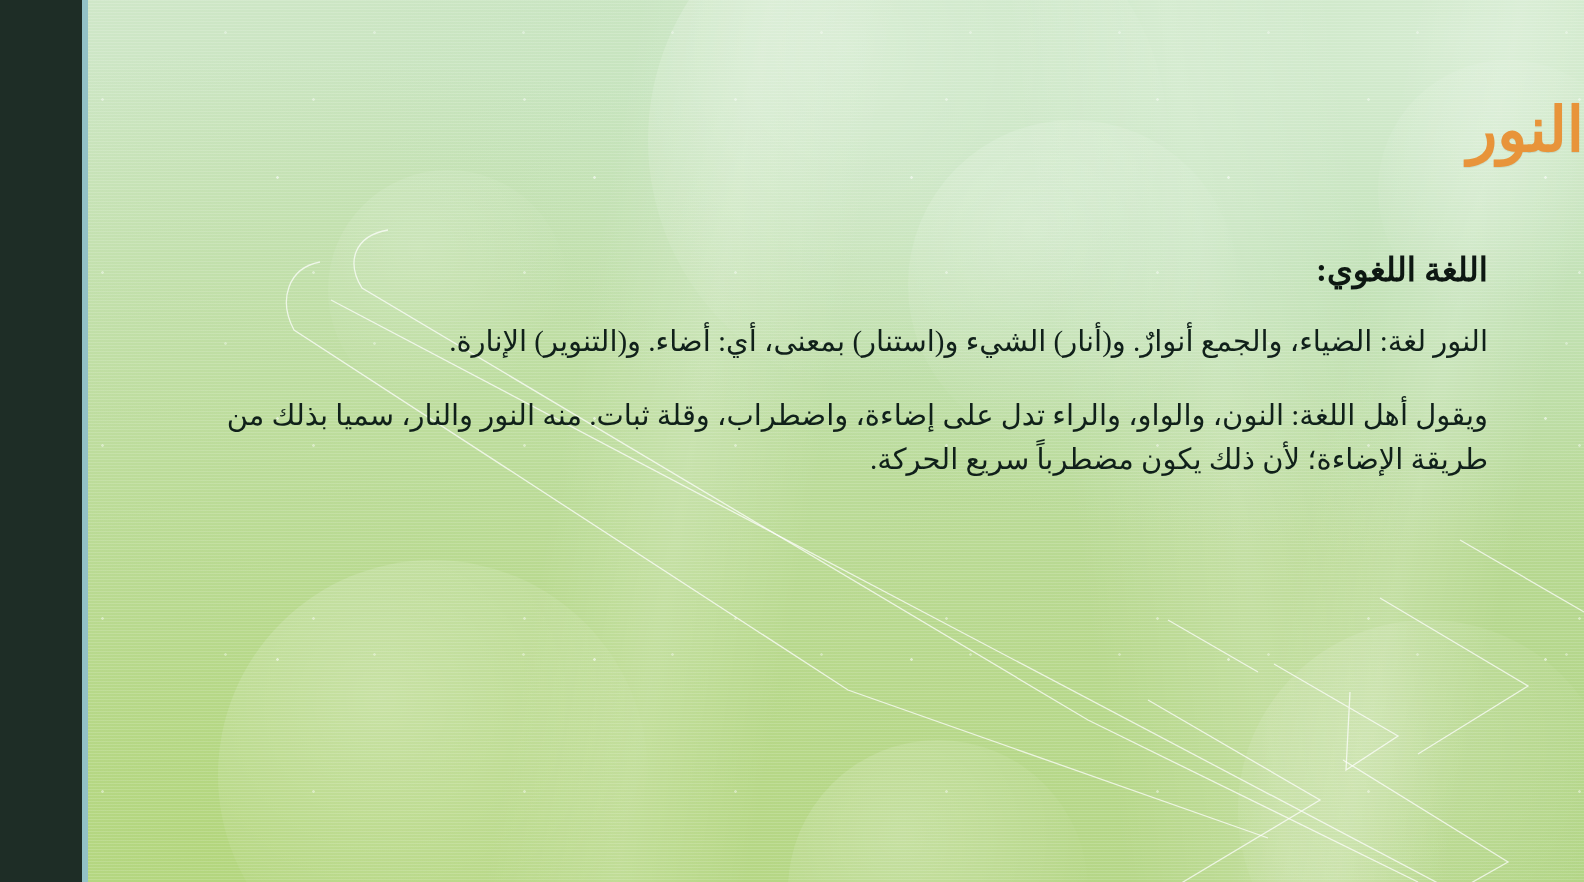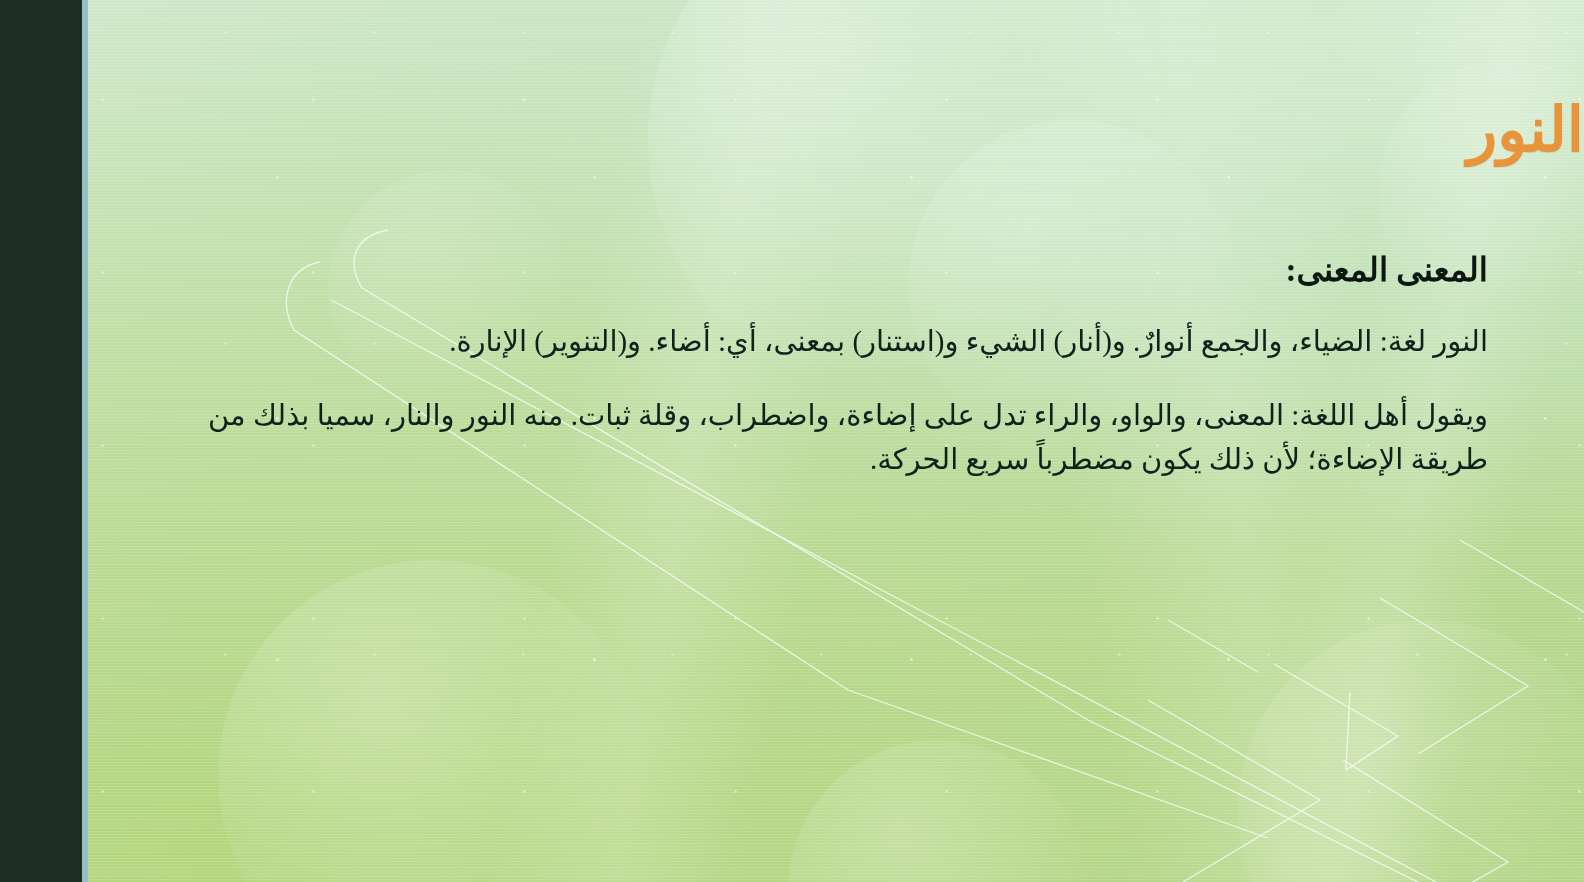--- a/index.html
+++ b/index.html
@@ -202,19 +202,19 @@
 
     <div class="speckles"></div>
     <div class="scanlines"></div>
   </div>
 
   <div class="content">
 
     <div class="slide-title">النور</div>
 
     <div class="body-block">
-      <p class="lead">المعنى المعنى:</p>
+      <p class="lead">اللغة اللغوي:</p>
       <p class="para">النور لغة: الضياء، والجمع أنوارٌ. و(أنار) الشيء و(استنار) بمعنى، أي: أضاء. و(التنوير) الإنارة.</p>
-      <p class="para">ويقول أهل اللغة: المعنى، والواو، والراء تدل على إضاءة، واضطراب، وقلة ثبات. منه النور والنار، سميا بذلك من طريقة الإضاءة؛ لأن ذلك يكون مضطرباً سريع الحركة.</p>
+      <p class="para">ويقول أهل اللغة: النون، والواو، والراء تدل على إضاءة، واضطراب، وقلة ثبات. منه النور والنار، سميا بذلك من طريقة الإضاءة؛ لأن ذلك يكون مضطرباً سريع الحركة.</p>
     </div>
 
   </div>
 </div>
 
 </body></html>

